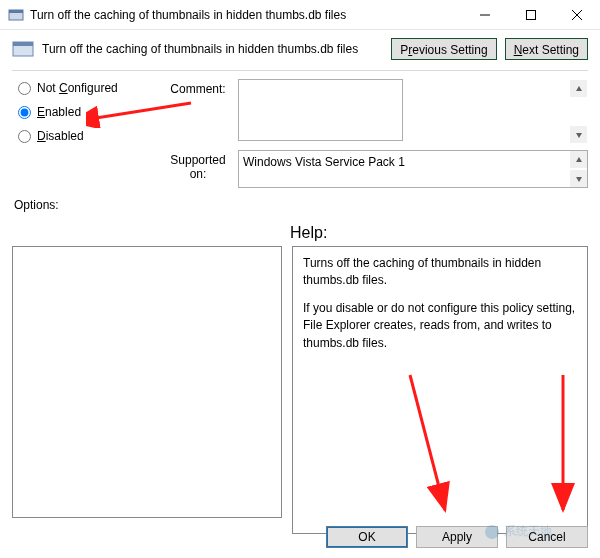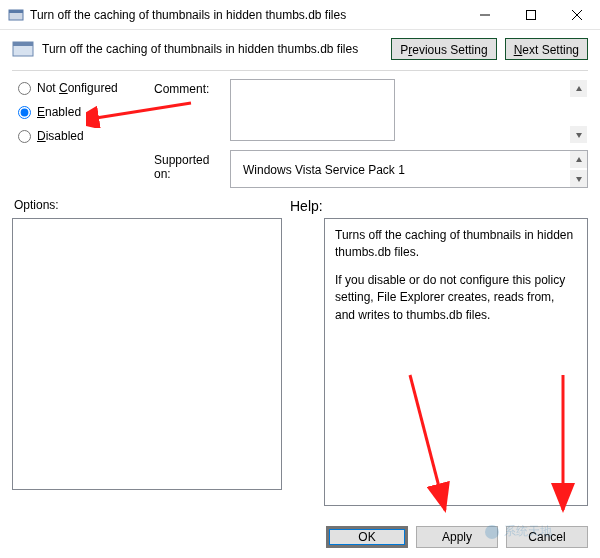--- a/index.html
+++ b/index.html
@@ -11,52 +11,52 @@
   .titlebar .ctl { width: 46px; height: 30px; display: flex; align-items: center; justify-content: center; color: #222; }
 
   .header { display: flex; align-items: center; padding: 8px 12px 10px 12px; gap: 8px; }
   .header .icon { width: 22px; height: 18px; flex: none; display:inline-flex; align-items:center; justify-content:center; }
   .header .htitle { flex: 1; font-size: 12px; color: #000; }
   .header .btn { height: 22px; padding: 4px 8px; border: 1px solid #14532d; background: #e1e1e1; font-size: 12px; }
   .header .btn .ul { text-decoration: underline; }
 
   .divider { height: 1px; background: #d9d9d9; margin: 0 12px 8px 12px; }
 
-  .config { display: flex; padding: 0 12px 0 18px; gap: 16px; }
+  .config { display: flex; padding: 0 12px 0 18px; gap: 24px; }
   .radios { width: 120px; display: flex; flex-direction: column; gap: 10px; padding-top: 2px; }
   .radio { display: flex; align-items: center; gap: 6px; font-size: 12px; color: #000; }
   .radio input { width: 13px; height: 13px; }
   .radio .ul { text-decoration: underline; }
 
   .rightcol { flex: 1; display: flex; flex-direction: column; gap: 6px; }
   .labelrow { display: flex; align-items: flex-start; gap: 4px; }
-  .labelrow .lbl { width: 72px; text-align: left; padding-top: 3px; font-size: 12px; color: #000; }
+  .labelrow .lbl { width: 72px; text-align: center; padding-top: 3px; font-size: 12px; color: #000; }
   .commentbox { flex: 1; height: 62px; border: 1px solid #abadb3; background: #fff; resize: none; padding: 4px; font-size: 12px; }
-  .supportbox { flex: 1; height: 38px; border: 1px solid #abadb3; background: #fff; padding: 12px; font-size: 12px; color: #000; overflow: hidden; }
+  .supportbox { flex: 1; height: 38px; border: 1px solid #abadb3; background: #fff; padding: 4px; font-size: 12px; color: #000; overflow: hidden; }
 
   .scrollbtn { position: absolute; right: 1px; width: 17px; height: 17px; display:flex; align-items:center; justify-content:center; background:#f0f0f0; }
   .commentwrap, .supportwrap { position: relative; flex: 1; }
   .commentwrap .scrollbtn.up { top: 1px; }
   .commentwrap .scrollbtn.dn { bottom: 1px; }
   .supportwrap .scrollbtn.up { top: 1px; }
   .supportwrap .scrollbtn.dn { bottom: 1px; }
 
   .midlabels { display: flex; padding: 10px 14px 4px 14px; }
   .midlabels .opt { width: 276px; font-size: 12px; }
-  .midlabels .hlp { font-size: 14px; }
+  .midlabels .hlp { font-size: 16px; margin-top: 26px; }
 
   .panes { display: flex; padding: 0 12px; gap: 10px; }
   .pane { border: 1px solid #828790; background: #fff; }
   .pane.options { width: 270px; height: 272px; }
-  .pane.help { flex: 1; height: 288px; padding: 8px 10px; font-size: 12px; color: #000; line-height: 1.45; overflow: hidden; margin-left: 32px; }
+  .pane.help { flex: 1; height: 288px; padding: 8px 10px; font-size: 12px; color: #000; line-height: 1.45; overflow: hidden; }
   .pane.help p { margin-bottom: 10px; }
 
   .footer { position: absolute; bottom: 10px; right: 12px; display: flex; gap: 8px; }
   .footer .fbtn { width: 82px; height: 22px; border: 1px solid #adadad; background: #e1e1e1; font-size: 12px; }
-  .footer .fbtn.primary { border: 3px solid #737373; box-shadow: inset 0 0 0 1px #0078d7; }
+  .footer .fbtn.primary { border: 1px solid #737373; box-shadow: inset 0 0 0 1px #0078d7; }
   .footer .fbtn:disabled { color: #888; }
 
   .arrow { position: absolute; pointer-events: none; }
 
   .watermark { position: absolute; bottom: 18px; right: 48px; opacity: 0.25; font-size: 14px; color: #2a7db8; pointer-events:none; display:flex; align-items:center; gap:4px; }
 </style>
 </head>
 <body>
 
 <div class="titlebar">

